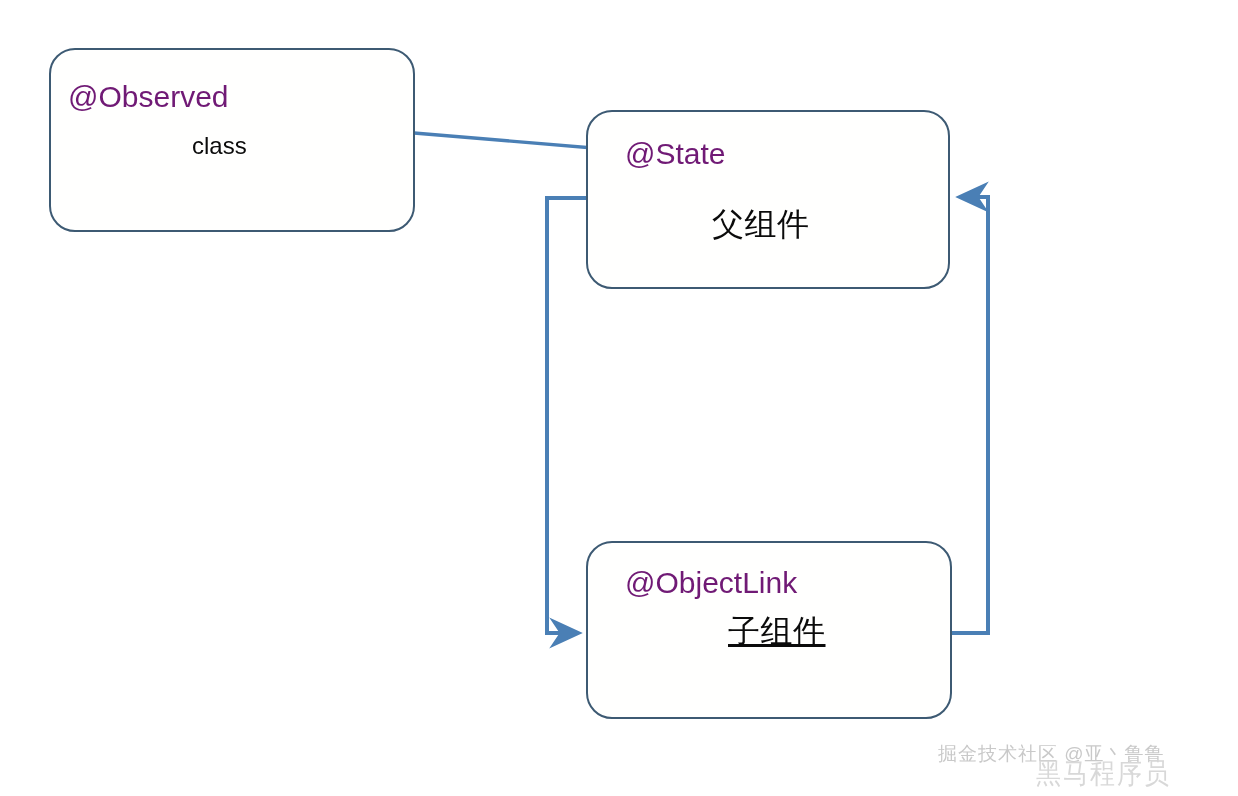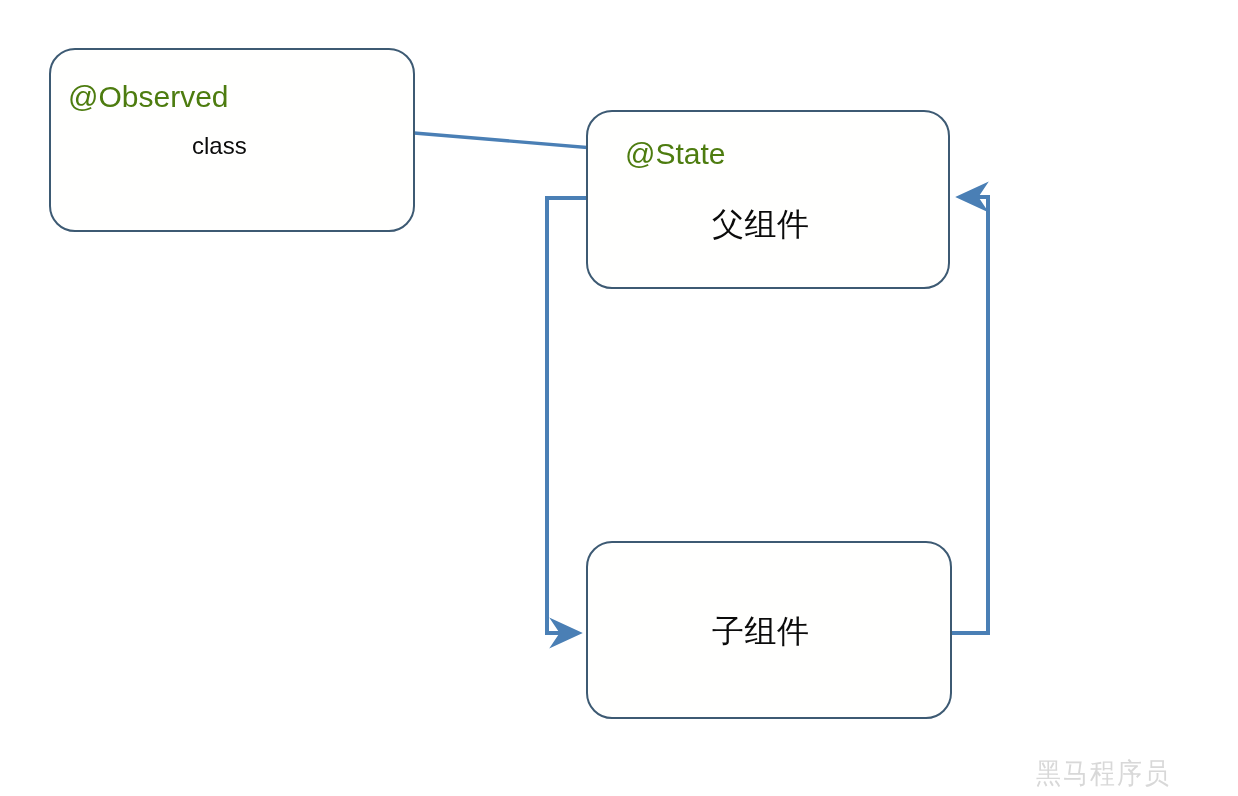--- a/index.html
+++ b/index.html
@@ -19,21 +19,21 @@
   }
   .node {
     position: absolute;
     box-sizing: border-box;
     background: #fffffe;
     border: 2px solid #3d5a73;
     border-radius: 26px;
   }
   .node-annotation {
     position: absolute;
-    color: #4d7c0f;
+    color: #701a75;
     font-size: 30px;
     line-height: 1;
     white-space: nowrap;
   }
   .node-title {
     position: absolute;
     color: #0b0b0b;
     font-size: 24px;
     line-height: 1;
     white-space: nowrap;
@@ -89,18 +89,20 @@
     <span class="node-annotation" style="left:17px; top:32px;">@Observed</span>
     <span class="node-title" style="left:141px; top:84px;">class</span>
   </div>
 
   <div class="node" style="left:586px; top:110px; width:364px; height:179px;">
     <span class="node-annotation" style="left:37px; top:27px;">@State</span>
     <span class="node-title cjk" style="left:124px; top:74px;margin-top:22px;">父组件</span>
   </div>
 
   <div class="node" style="left:586px; top:541px; width:366px; height:178px;">
-    <span class="node-title cjk" style="left:124px; top:72px;">子组件</span>
+    <span class="node-annotation" style="left:37px; top:25px;">@ObjectLink</span>
+    <span class="node-title cjk" style="left:140px; top:72px;text-decoration:underline;">子组件</span>
   </div>
 
+  <div class="watermark" style="left:938px; top:741px;">掘金技术社区 @亚丶鲁鲁</div>
   <div class="watermark secondary" style="left:1036px; top:757px;">黑马程序员</div>
 
 </div>
 
 </body></html>

